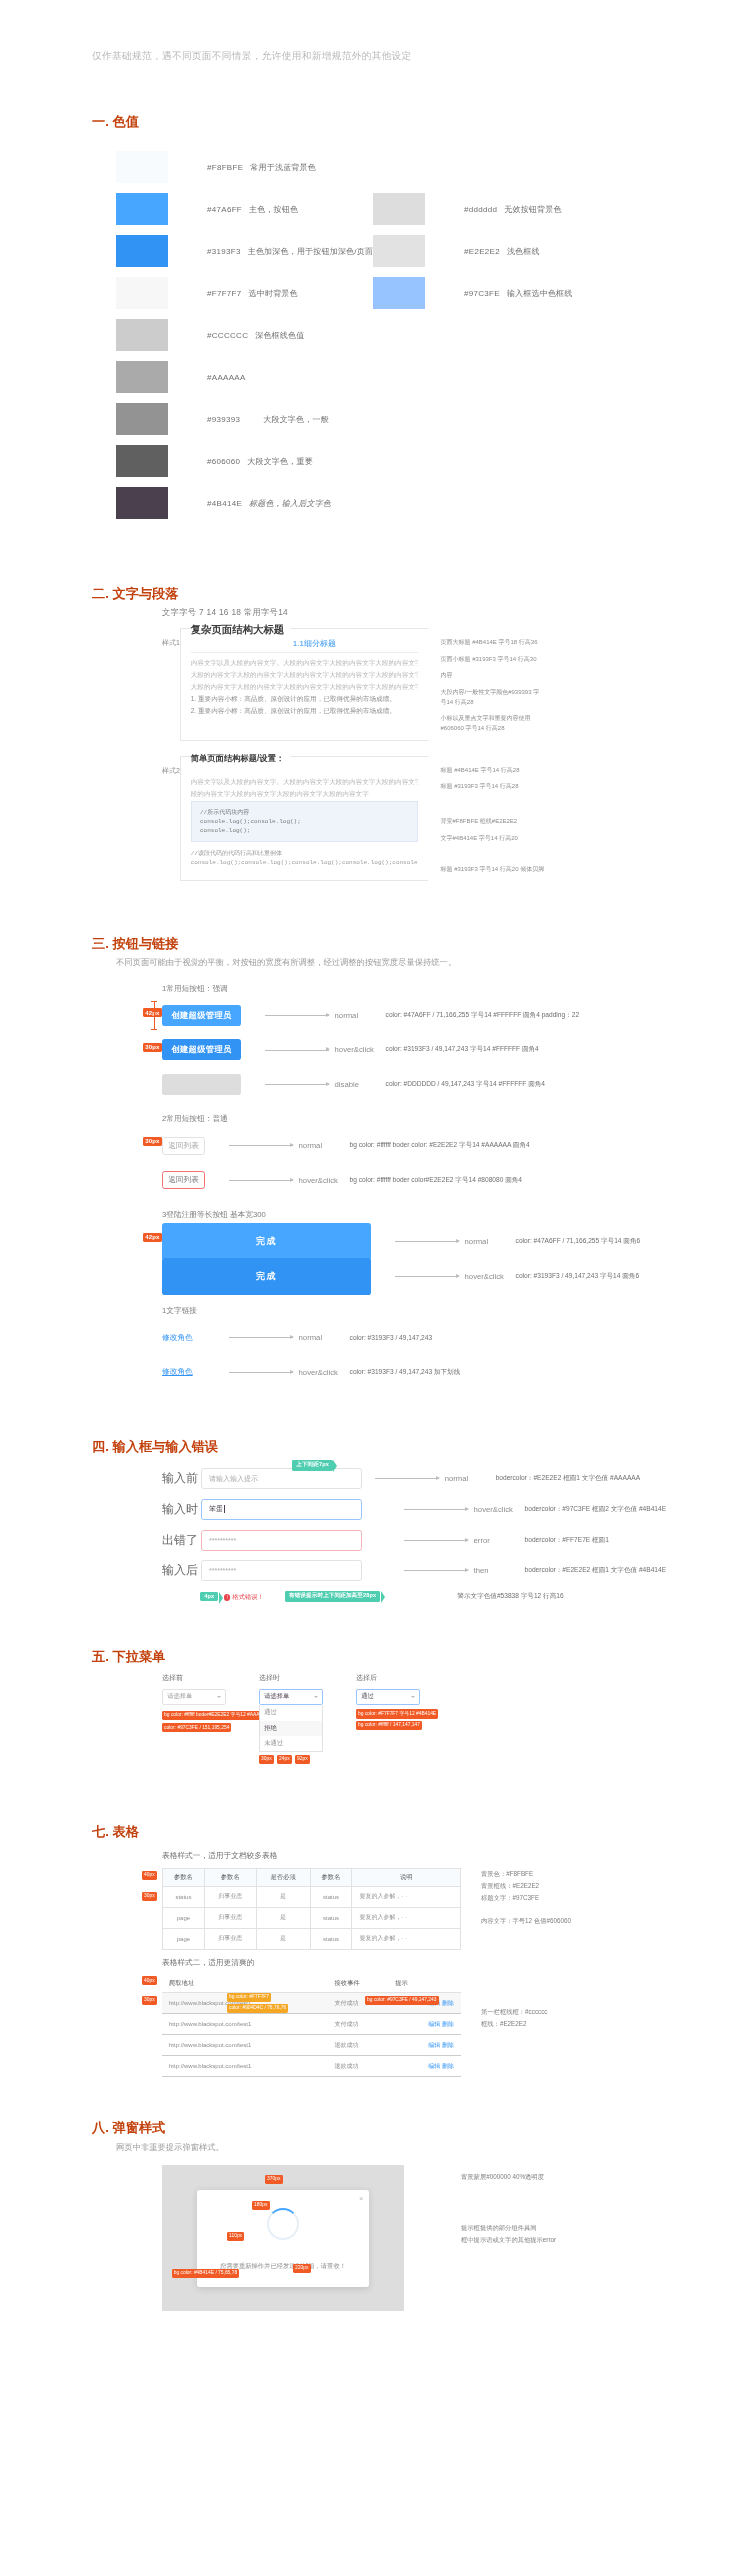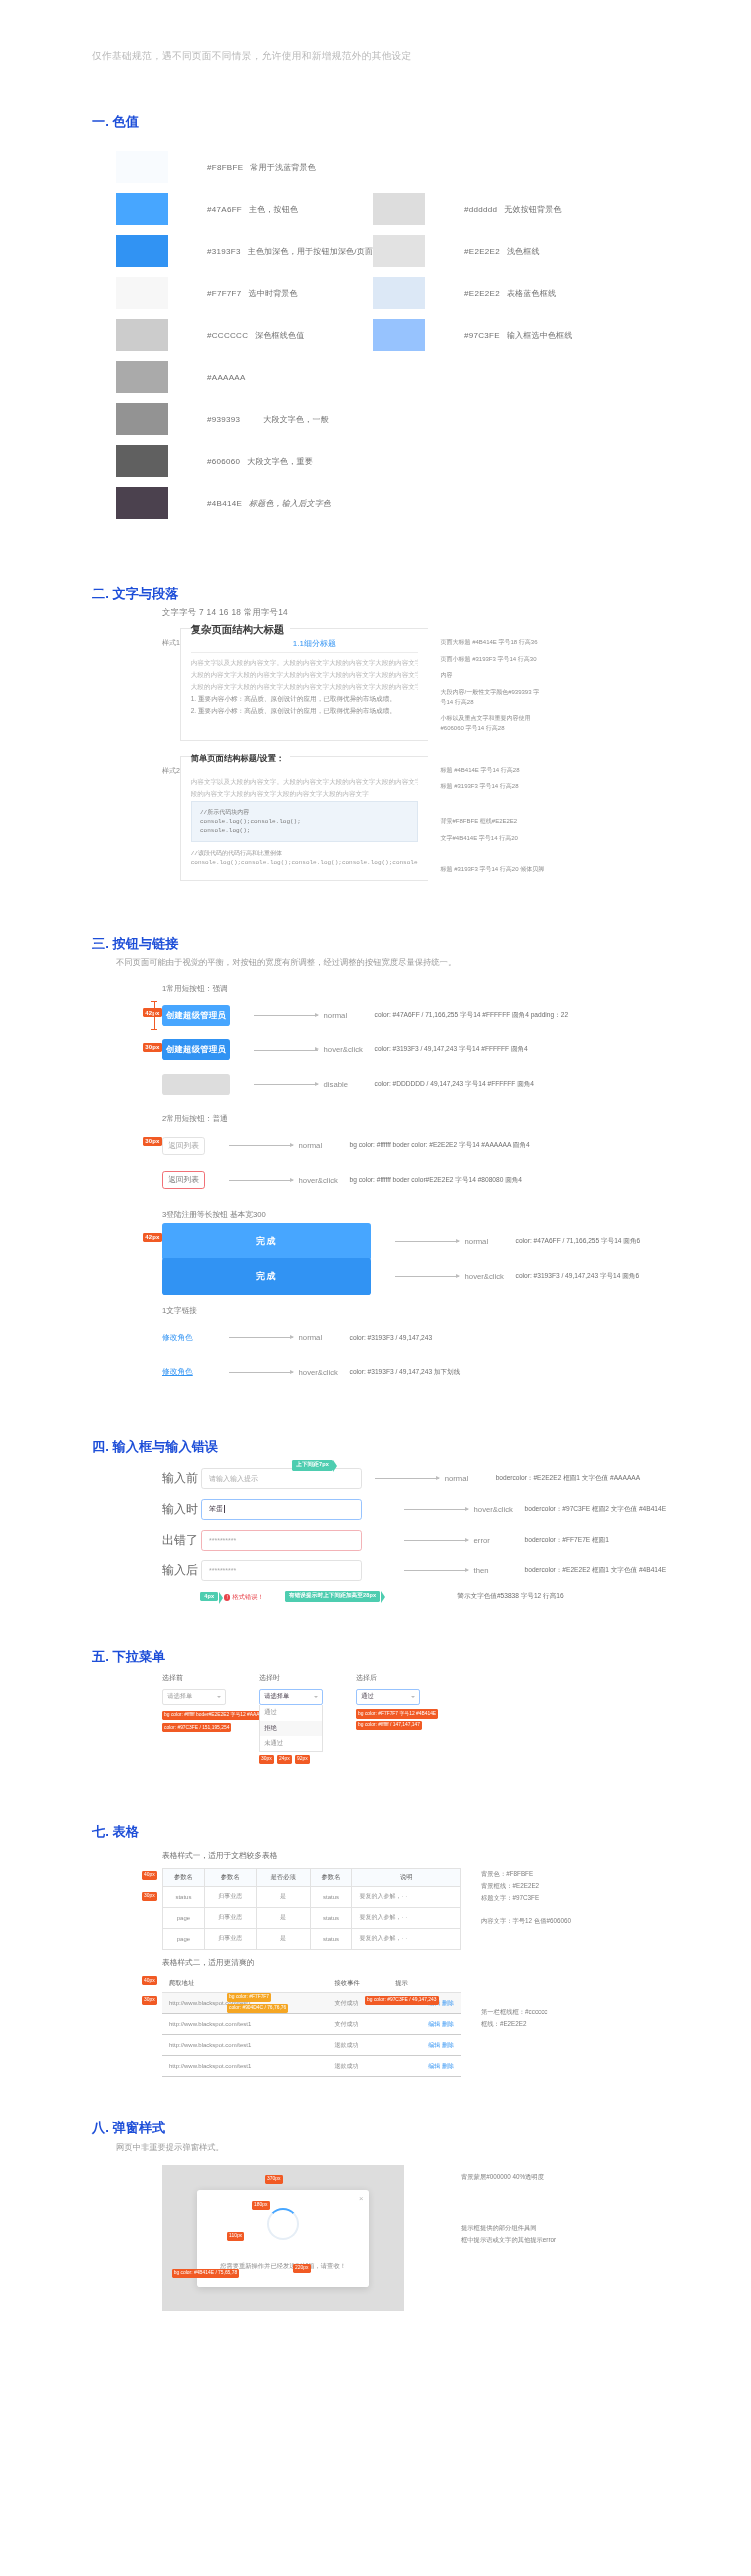--- a/index.html
+++ b/index.html
@@ -14,21 +14,21 @@
   }
   .page { position:relative; width:751px; height:2576px; padding:0; }
 
   
   .hdr { padding:43px 0 0 92px; }
   .hdr h1 { font-size:31px; font-weight:400; letter-spacing:0.7px; margin:0; color:#2b2b2b; }
   .hdr .sub { font-size:9.7px; color:#b9b9b9; margin-top:7px; letter-spacing:0.3px; }
 
   
   .sec { margin:0 0 0 0; padding:0 0 0 92px; }
-  .sec-h { font-size:13.2px; font-weight:700; color:#1d4ed8; margin:0 0 4.2px 0; }
+  .sec-h { font-size:13.2px; font-weight:700; color:#c2410c; margin:0 0 4.2px 0; }
   .sec-sub { font-size:8.3px; color:#9a9a9a; margin:0 0 12.5px 24px; }
 
   
   #colors { margin-top:50px; }
   .color-wrap { display:flex; margin-left:24px; margin-top:15.3px; }
   .color-col { width:257px; }
   .color-row { display:flex; align-items:center; height:42px; }
   .sw { width:52px; height:32px; flex:0 0 52px; }
   .sw-txt { font-size:8px; color:#6f6f6f; margin-left:39px; white-space:nowrap; letter-spacing:0.2px; }
   .sw-hex { letter-spacing:0.3px; }
@@ -66,21 +66,21 @@
   .grp-label { font-size:7.7px; color:#7d7d7d; margin:15.3px 0 7px 70px; }
   .btn-row { display:flex; align-items:center; margin-left:70px; height:29px; margin-bottom:5.6px; position:relative; }
   .px-tag {
     background:#F15A24; color:#fff; font-size:6px; font-weight:700; padding:1.4px 2.8px;
     border-radius:1.4px; position:absolute; left:-19.5px; top:7.7px; letter-spacing:0.1px;
   }
   .tick { position:absolute; left:-8.3px; top:0; bottom:0; width:0.7px; background:#F15A24; }
   .tick:before,.tick:after{content:'';position:absolute;left:-2.8px;width:6.3px;height:0.7px;background:#F15A24;}
   .tick:before{top:0;} .tick:after{bottom:0;}
   .btn-primary {
-    background:#47A6FF; color:#fff; font-size:8.3px; font-weight:700; width:68px; height:21px;
+    background:#47A6FF; color:#fff; font-size:8.3px; font-weight:700; width:79px; height:21px;
     border-radius:2.8px; display:flex; align-items:center; justify-content:center; letter-spacing:0.3px;
   }
   .btn-primary.deep { background:#3193F3; }
   .btn-ghost {
     background:#ffffff; border:0.7px solid #E2E2E2; color:#AAAAAA; font-size:7.7px;
     width:43px; height:18px; border-radius:2.8px; display:flex; align-items:center; justify-content:center;
   }
   .btn-ghost.hov { border-color:#f17177; color:#808080; }
   .btn-wide {
     background:#47A6FF; color:#fff; font-size:9px; font-weight:700; width:209px; height:37px;
@@ -210,24 +210,20 @@
           </div>
         </div>
       <div class="color-col" id="col-right" style="padding-top:42px;">
           <div class="color-row">
             <div class="sw" style="background: rgb(221, 221, 221);"></div>
             <div class="sw-txt"><span class="sw-hex">#dddddd</span><span style="margin-left: 7px;">无效按钮背景色</span></div>
           </div>
           <div class="color-row">
             <div class="sw" style="background: rgb(226, 226, 226);"></div>
             <div class="sw-txt"><span class="sw-hex">#E2E2E2</span><span style="margin-left: 7px;">浅色框线</span></div>
-          </div>
-          <div class="color-row">
-            <div class="sw" style="background: rgb(220, 232, 246);"></div>
-            <div class="sw-txt"><span class="sw-hex">#E2E2E2</span><span style="margin-left: 7px;">表格蓝色框线</span></div>
           </div>
           <div class="color-row">
             <div class="sw" style="background: rgb(151, 195, 254);"></div>
             <div class="sw-txt"><span class="sw-hex">#97C3FE</span><span style="margin-left: 7px;">输入框选中色框线</span></div>
           </div>
         </div>
     </div>
   </div>
 
   <div class="sec" id="typo">

